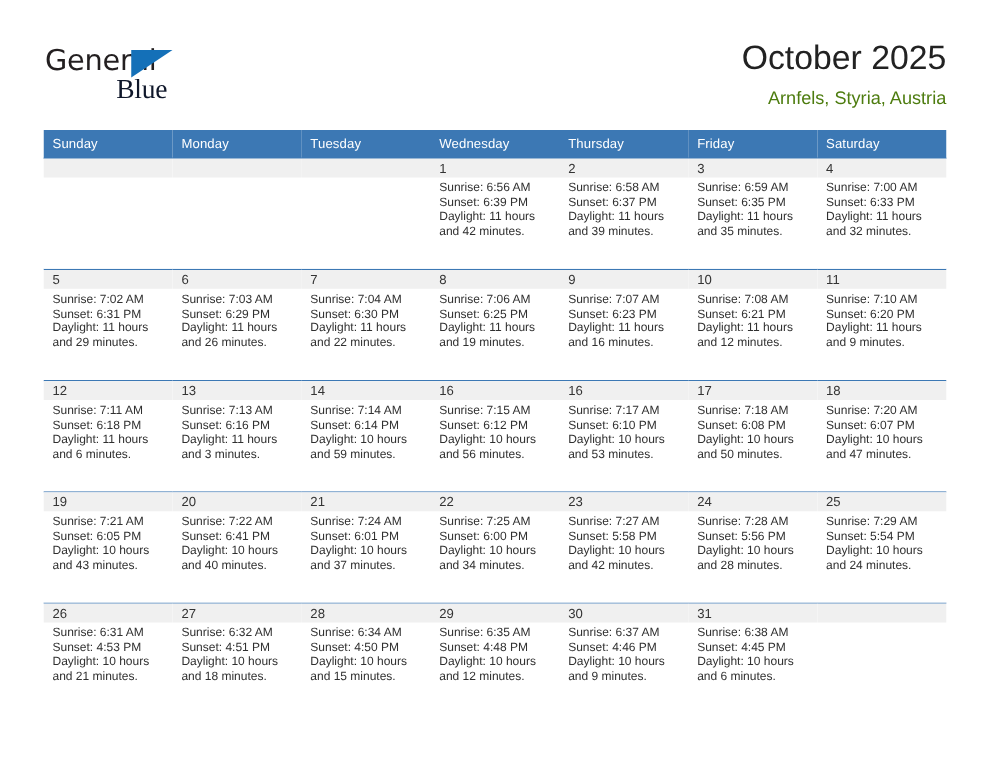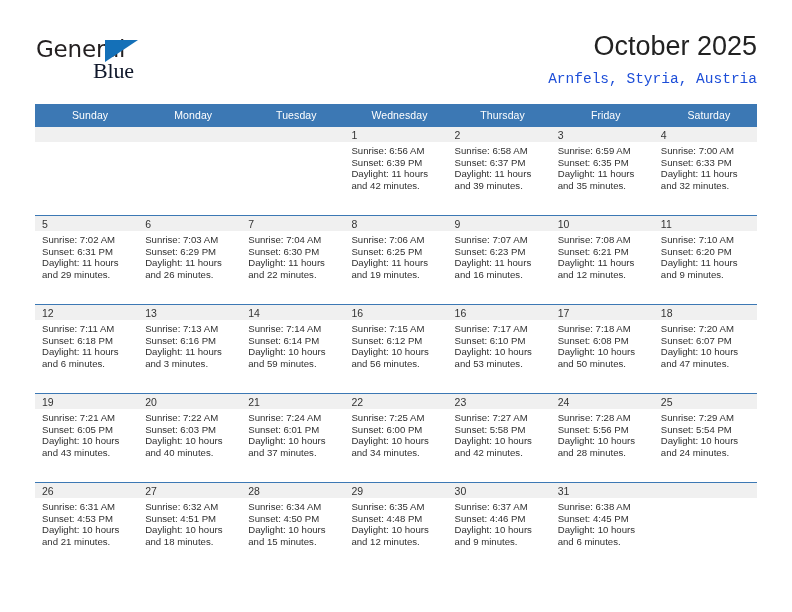--- a/index.html
+++ b/index.html
@@ -67,26 +67,25 @@
   }
   .cal-title {
     font-size: 27px;
     color: #222222;
     line-height: 33px;
     font-weight: 400;
     white-space: nowrap;
   }
   .cal-subtitle {
     font-size: 14.5px;
-    color: #1d4ed8;
+    color: #4d7c0f;
     line-height: 20px;
     margin-top: 6px;
     font-weight: 400;
     white-space: nowrap;
-    font-family: Liberation Mono, monospace;
   }
 
   
   .calendar {
     position: absolute;
     left: 35px; top: 104px;
     width: 722px;
     border-collapse: collapse;
     table-layout: fixed;
   }
@@ -104,21 +103,21 @@
   .calendar td {
     width: 103.14px;
     vertical-align: top;
     padding: 0;
     border: none;
     background: #ffffff;
   }
   .week-row > td {
     border-top: 1.6px solid #3c78b4;
   }
-  .calendar tr.header-row th { border: none; text-align: center; }
+  .calendar tr.header-row th { border: none; }
 
   .cell-inner {
     position: relative;
     height: 88px;
     background: #ffffff;
   }
   .daynum-band {
     height: 15px;
     background: #f0f0f0;
     padding: 1px 0 0 7px;
@@ -405,21 +404,21 @@
                 <div>Daylight: 10 hours</div>
                 <div>and 43 minutes.</div>
               </div>
             </div>
           </td>
           <td>
             <div class="cell-inner">
               <div class="daynum-band">20</div>
               <div class="cell-body">
                 <div>Sunrise: 7:22 AM</div>
-                <div>Sunset: 6:03 PM</div>
+                <div>Sunset: 6:41 PM</div>
                 <div>Daylight: 10 hours</div>
                 <div>and 40 minutes.</div>
               </div>
             </div>
           </td>
           <td>
             <div class="cell-inner">
               <div class="daynum-band">21</div>
               <div class="cell-body">
                 <div>Sunrise: 7:24 AM</div>

